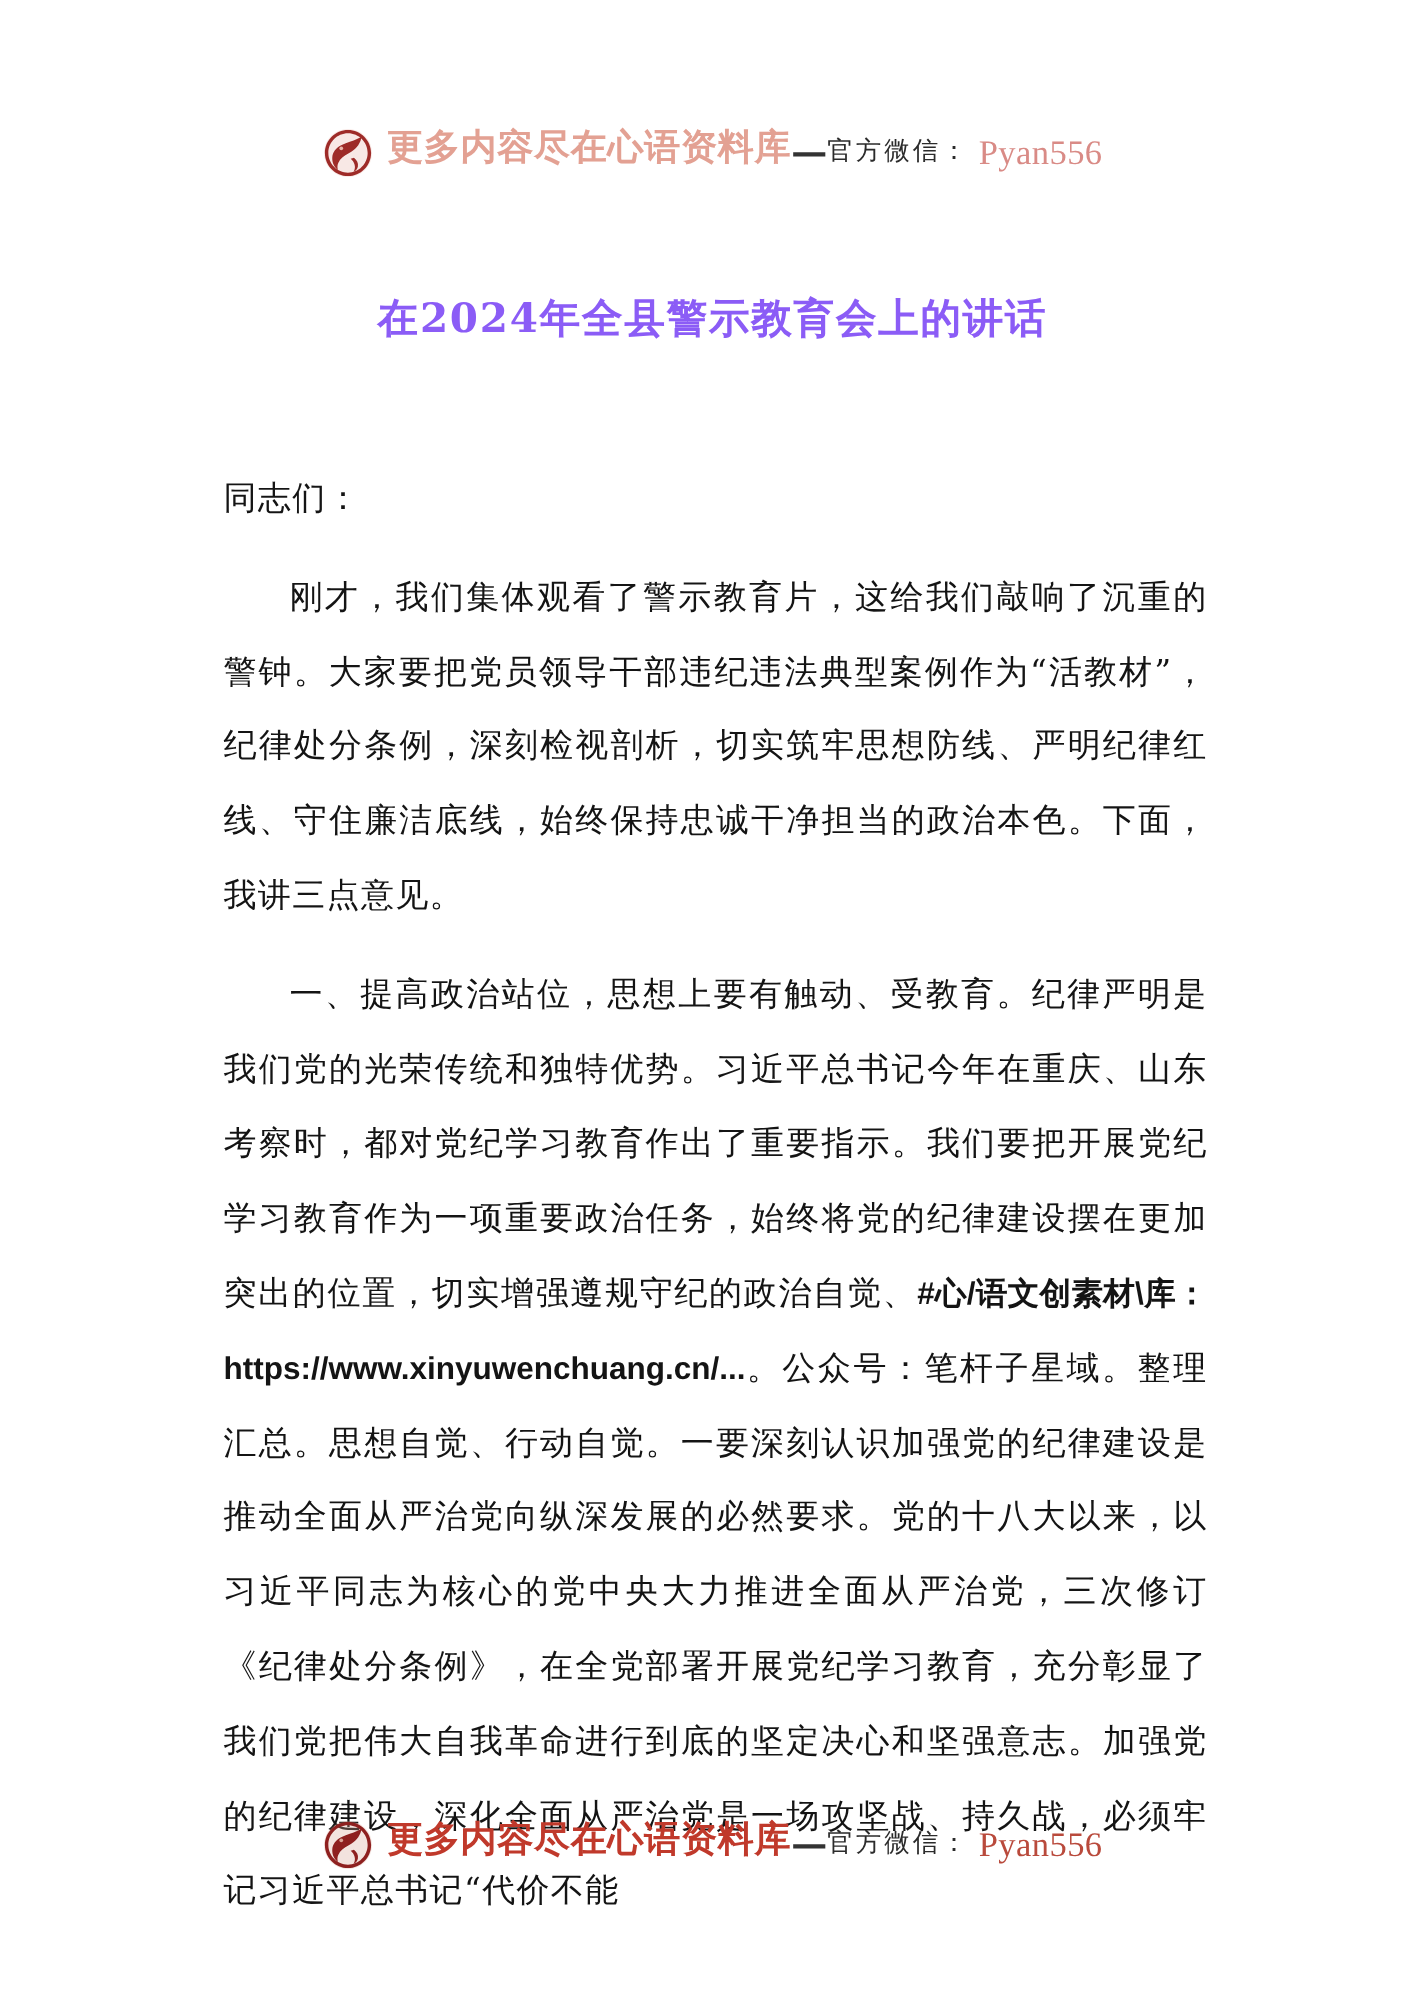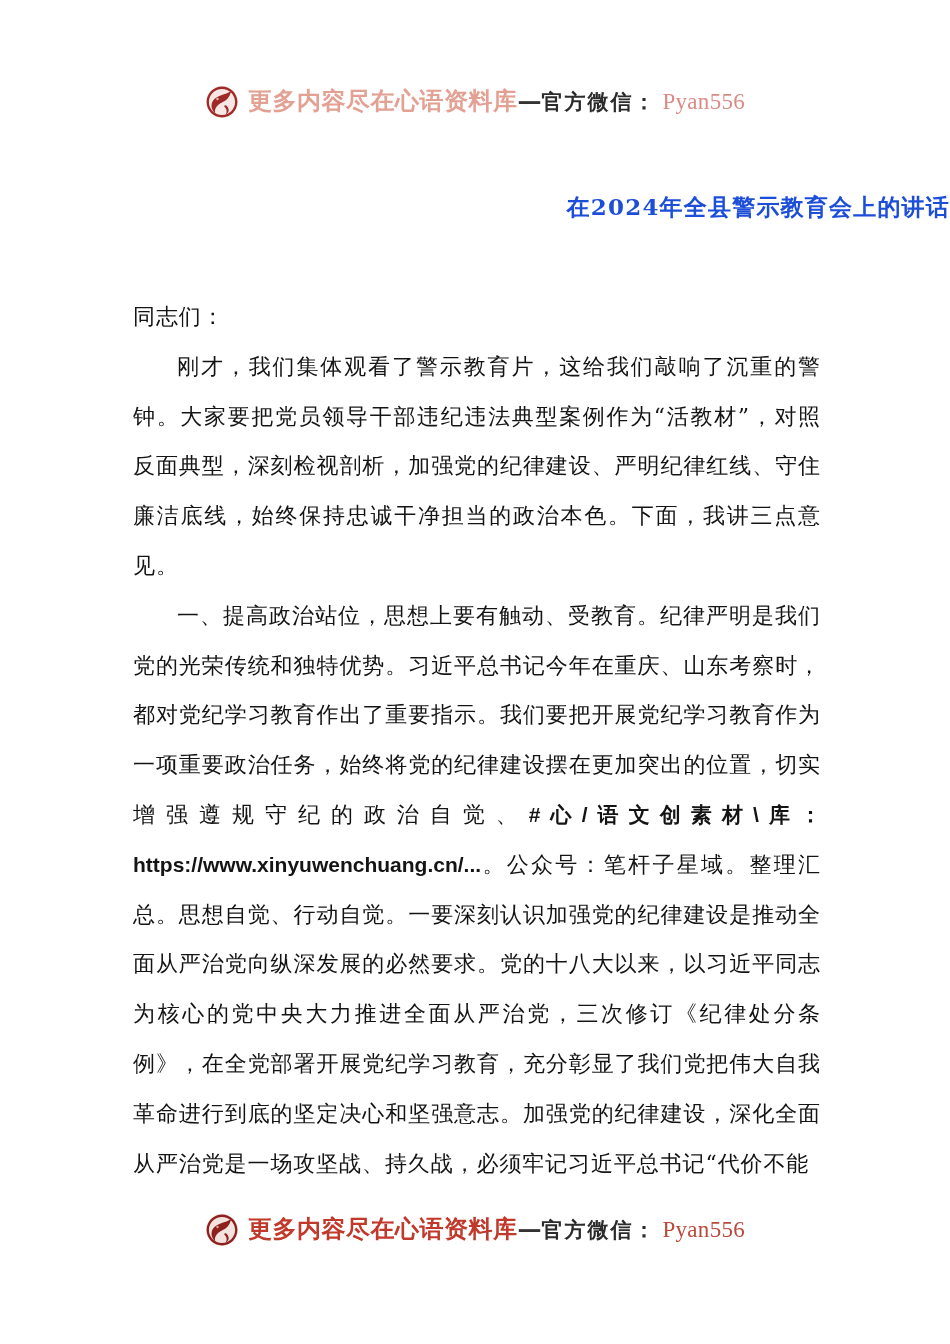--- a/index.html
+++ b/index.html
@@ -41,38 +41,38 @@
     width: 34px;
     height: 34px;
     flex: 0 0 34px;
     margin-right: 9px;
     position: relative;
     top: 1px;
   }
   .wm-logo svg { display: block; width: 34px; height: 34px; }
 
   .wm-brand {
-    font-family: Liberation Serif, serif;
+    font-family: Liberation Mono, monospace;
     font-weight: 700;
     font-size: 24px;
     letter-spacing: 0.5px;
     line-height: 1;
   }
   .wm-dash {
     font-family: "DejaVu Serif", "Liberation Serif", serif;
     font-weight: 700;
     font-size: 24px;
     line-height: 1;
     color: #333333;
     letter-spacing: -1px;
   }
   .wm-wechat {
     font-family: "DejaVu Serif", "Liberation Serif", serif;
-    font-weight: 700;
-    font-size: 21px;
+    font-weight: 400;
+    font-size: 17px;
     line-height: 1;
     color: #2b2b2b;
     letter-spacing: 2px;
     padding-left: 1px;
   }
   .wm-handle {
     font-family: Liberation Serif, serif;
     font-size: 23px;
     line-height: 1;
     letter-spacing: 0.3px;
@@ -90,46 +90,46 @@
   .watermark-footer .wm-handle { color: #b94a3c; }
   .watermark-footer .wm-logo svg .logo-main { fill: #8e201f; }
   .watermark-footer .wm-logo svg .logo-soft { fill: #d8a193; }
 
   
   .doc-title {
     position: absolute;
     top: 176px;
     left: 0;
     right: 0;
-    text-align: right;
+    text-align: center;
     font-family: "DejaVu Serif", "Liberation Serif", serif;
     font-weight: 700;
-    font-size: 23px;
+    font-size: 27px;
     letter-spacing: 1.2px;
-    color: #1d4ed8;
+    color: #8b5cf6;
     line-height: 1.4;
   }
 
   
   .doc-body {
     position: absolute;
     top: 292px;
     left: 133px;
     width: 688px;
   }
 
   .para {
     font-family: "DejaVu Serif", "Liberation Serif", serif;
     font-size: 22px;
     line-height: 49.8px;
     color: #141414;
     text-align: justify;
     text-justify: inter-character;
     letter-spacing: 0.9px;
-    margin: 0;
+    margin: 16px;
   }
   .para.indent { text-indent: 2em; }
   .para + .para { margin-top: 0px; }
 
   .para .latin {
     font-family: "Liberation Sans", "DejaVu Sans", sans-serif;
     letter-spacing: 0px;
     font-size: 21px;
     font-weight: bold;
   }
@@ -155,21 +155,21 @@
     <span class="wm-wechat">官方微信：</span>
     <span class="wm-handle">Pyan556</span>
   </div>
 
   <h1 class="doc-title">在2024年全县警示教育会上的讲话</h1>
 
   <div class="doc-body">
 
     <p class="para">同志们：</p>
 
-    <p class="para indent">刚才，我们集体观看了警示教育片，这给我们敲响了沉重的警钟。大家要把党员领导干部违纪违法典型案例作为“活教材”，对照反面典型，深刻检视剖析，加强党的纪律建设、严明纪律红线、守住廉洁底线，始终保持忠诚干净担当的政治本色。下面，我讲三点意见。</p>
+    <p class="para indent">刚才，我们集体观看了警示教育片，这给我们敲响了沉重的警钟。大家要把党员领导干部违纪违法典型案例作为“活教材”，纪律处分条例，深刻检视剖析，切实筑牢思想防线、严明纪律红线、守住廉洁底线，始终保持忠诚干净担当的政治本色。下面，我讲三点意见。</p>
 
     <p class="para indent"><span>一、提高政治站位，思想上要有触动、受教育。纪律严明是我们党的光荣传统和独特优势。习近平总书记今年在重庆、山东考察时，都对党纪学习教育作出了重要指示。我们要把开展党纪学习教育作为一项重要政治任务，始终将党的纪律建设摆在更加突出的位置，切实增强遵规守纪的政治自觉、</span><span class="latin">#心/语文创素材\库：</span><span class="latin">https://www.xinyuwenchuang.cn/...</span><span>。公众号：笔杆子星域。整理汇总。思想自觉、行动自觉。一要深刻认识加强党的纪律建设是推动全面从严治党向纵深发展的必然要求。党的十八大以来，以习近平同志为核心的党中央大力推进全面从严治党，三次修订《纪律处分条例》，在全党部署开展党纪学习教育，充分彰显了我们党把伟大自我革命进行到底的坚定决心和坚强意志。加强党的纪律建设，深化全面从严治党是一场攻坚战、持久战，必须牢记习近平总书记“代价不能</span></p>
 
   </div>
 
   <div class="watermark watermark-footer">
     <span class="wm-logo">
       <svg viewBox="0 0 34 34" xmlns="http://www.w3.org/2000/svg" aria-hidden="true">
         <circle class="logo-soft" cx="17" cy="17" r="16" opacity="0.30"></circle>
         <path class="logo-main" d="M17 1.6c8.5 0 15.4 6.9 15.4 15.4S25.5 32.4 17 32.4 1.6 25.5 1.6 17 8.5 1.6 17 1.6zm0 2.3C9.8 3.9 3.9 9.8 3.9 17S9.8 30.1 17 30.1 30.1 24.2 30.1 17 24.2 3.9 17 3.9z"></path>

